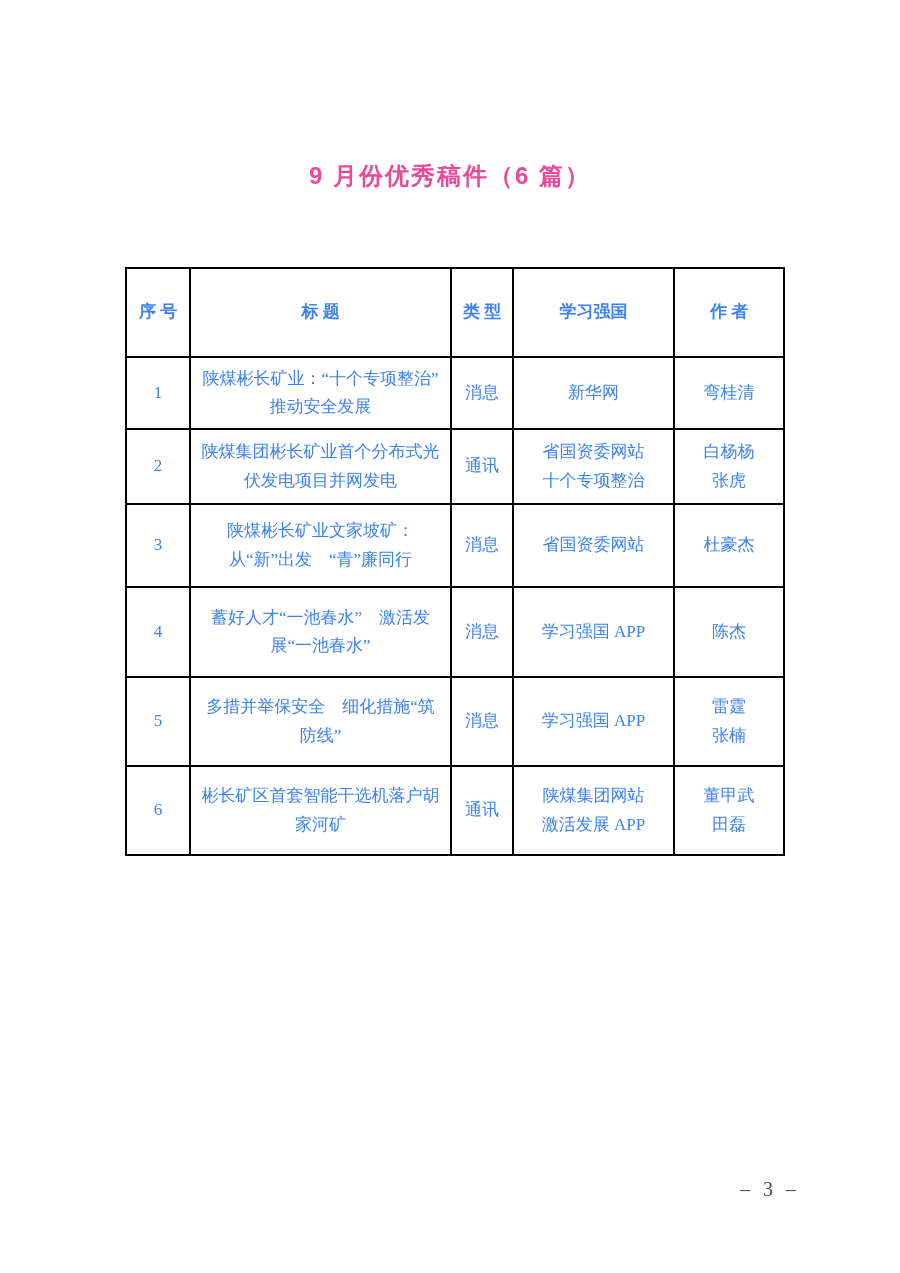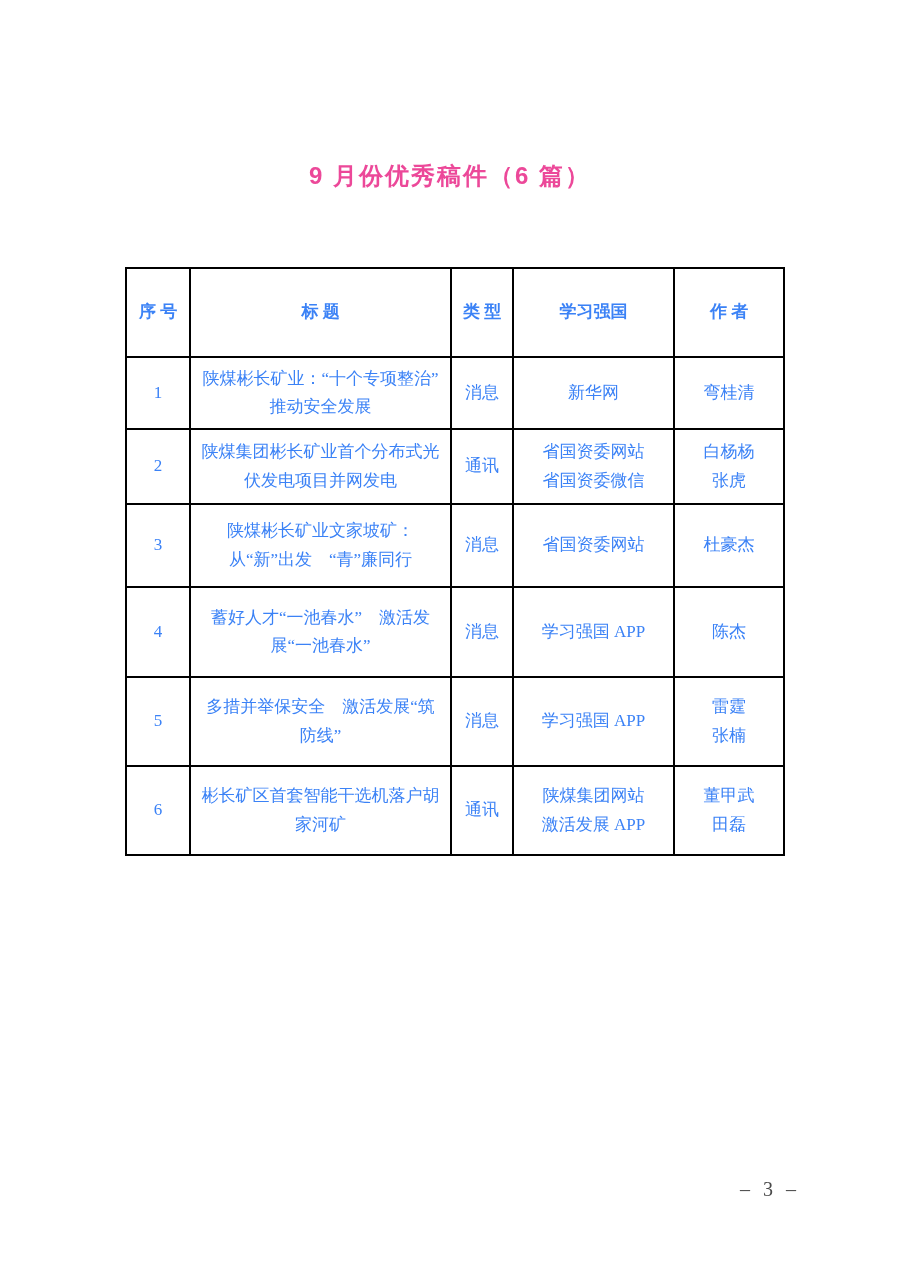--- a/index.html
+++ b/index.html
@@ -110,21 +110,21 @@
             <div>弯桂清</div>
           </td>
   </tr>
 
   <tr>
     <td>2</td>
     <td>陕煤集团彬长矿业首个分布式光伏发电项目并网发电</td>
     <td>通讯</td>
     <td>
             <div>省国资委网站</div>
-            <div>省国资委微信</div>
+            <div>十个专项整治</div>
           </td>
     <td>
             <div>白杨杨</div>
             <div>张虎</div>
           </td>
   </tr>
 
   <tr>
     <td>3</td>
     <td>陕煤彬长矿业文家坡矿：从“新”出发　“青”廉同行</td>
@@ -144,21 +144,21 @@
     <td>
             <div>学习强国 APP</div>
           </td>
     <td>
             <div>陈杰</div>
           </td>
   </tr>
 
   <tr>
     <td>5</td>
-    <td>多措并举保安全　激活发展“筑防线”</td>
+    <td>多措并举保安全　细化措施“筑防线”</td>
     <td>消息</td>
     <td>
             <div>学习强国 APP</div>
           </td>
     <td>
             <div>雷霆</div>
             <div>张楠</div>
           </td>
   </tr>
 

